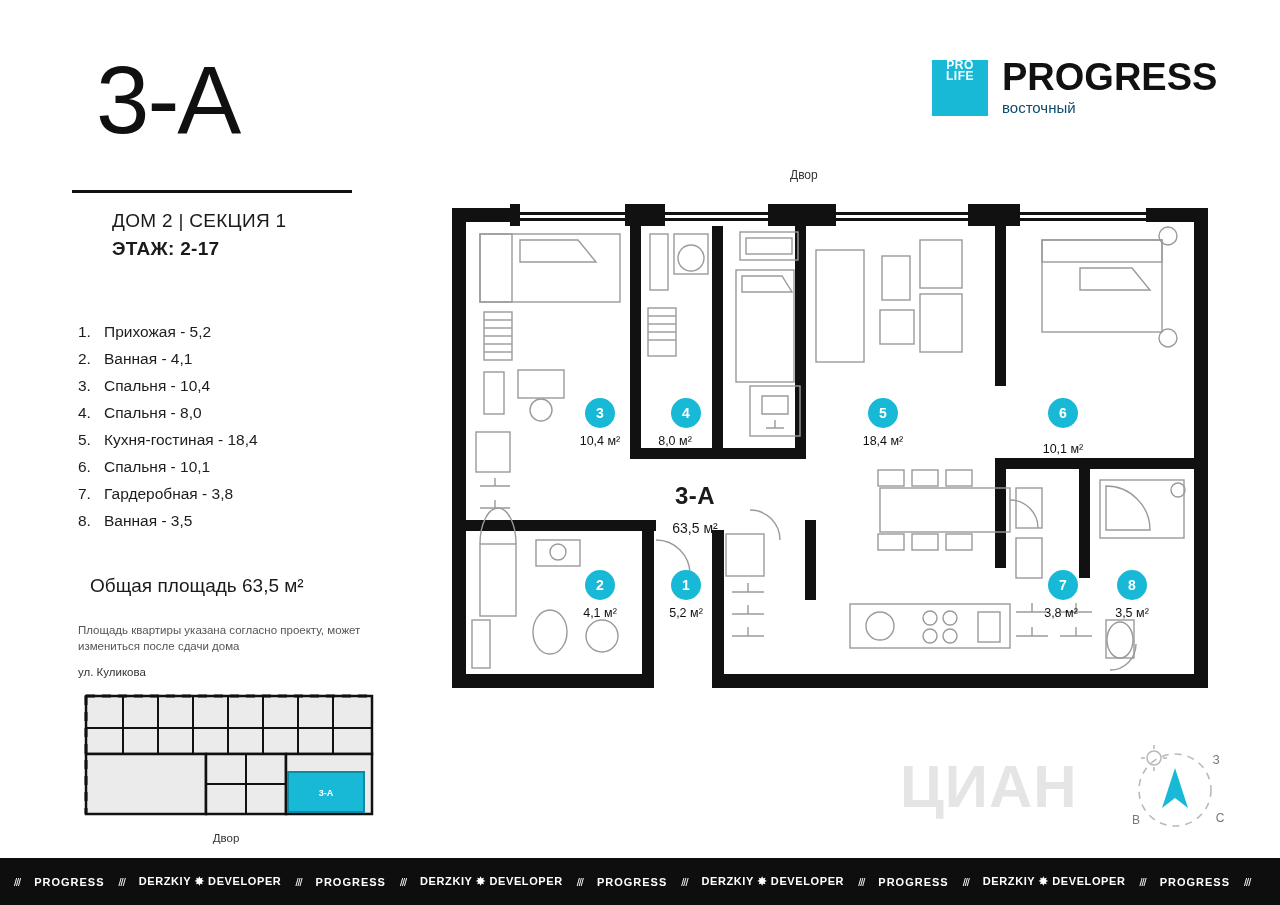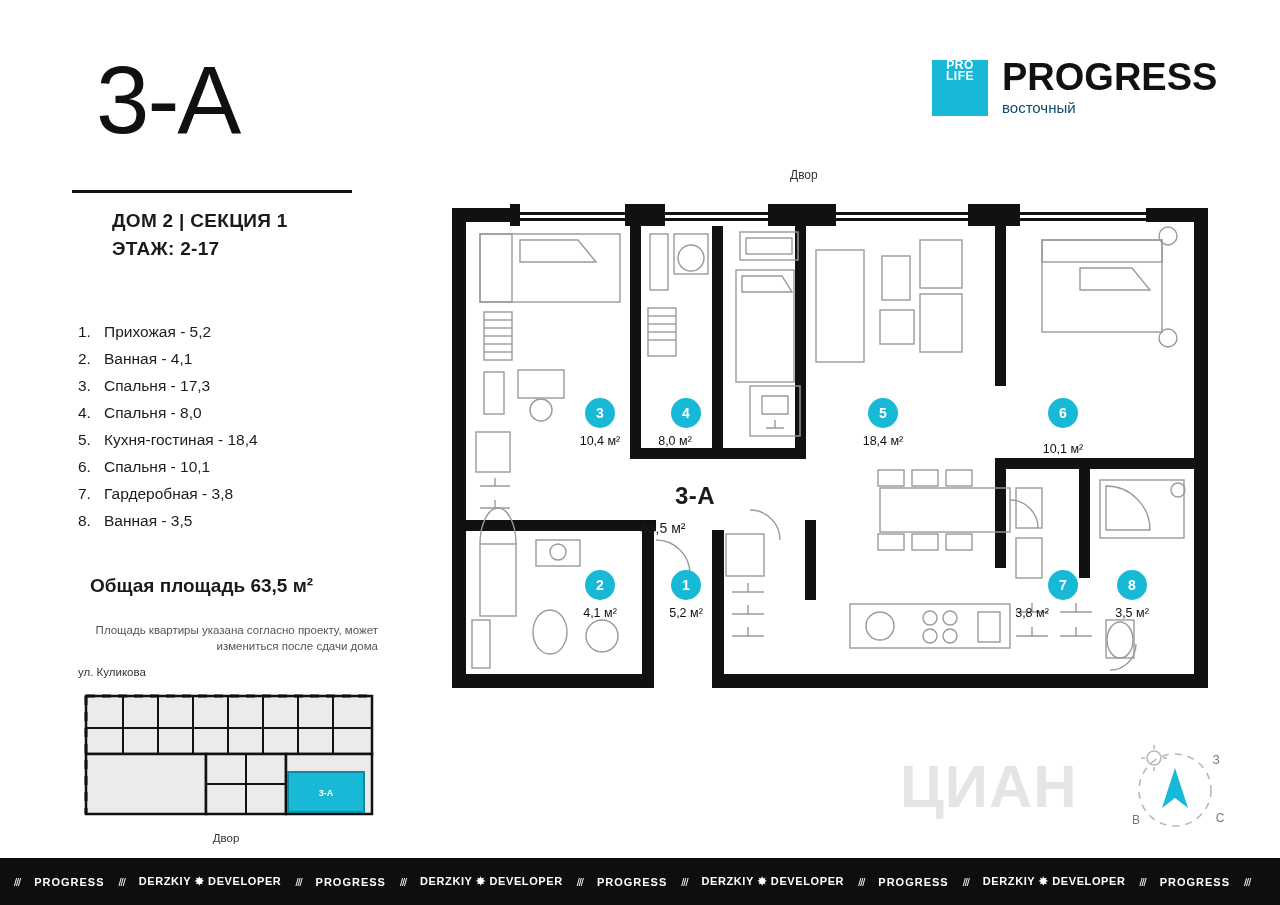--- a/index.html
+++ b/index.html
@@ -37,21 +37,21 @@
     top: 190px;
     width: 280px;
     height: 3px;
     background: #111;
   }
   .house-line {
     position: absolute;
     left: 112px;
     top: 210px;
     font-size: 19px;
-    font-weight: bold;
+    font-weight: normal;
     letter-spacing: 0.3px;
   }
   .floor-line {
     position: absolute;
     left: 112px;
     top: 238px;
     font-size: 19px;
     font-weight: bold;
     letter-spacing: 0.3px;
   }
@@ -74,31 +74,30 @@
   }
   .room-list .nm {
     white-space: nowrap;
   }
 
   .total-area {
     position: absolute;
     left: 90px;
     top: 575px;
     font-size: 19px;
-    font-weight: bold;
+    font-weight: normal;
   }
   .disclaimer {
     position: absolute;
     left: 78px;
     top: 622px;
     width: 300px;
     font-size: 11.5px;
     line-height: 16px;
     color: #555;
-    text-align: right;
   }
 
   
   .keyplan-street {
     position: absolute;
     left: 78px;
     top: 666px;
     width: 296px;
     text-align: left;
     font-size: 11.5px;
@@ -208,20 +207,21 @@
     text-align: center;
     font-size: 24px;
     font-weight: bold;
     letter-spacing: 0.5px;
   }
   .plan-center-area {
     position: absolute;
     left: 640px;
     top: 520px;
     width: 110px;
+    text-align: center;
     font-size: 14px;
   }
 
   
   .compass {
     position: absolute;
     left: 1120px;
     top: 740px;
     width: 110px;
     height: 100px;
@@ -282,21 +282,21 @@
     <div class="row">
       <span class="num">1.</span>
       <span class="nm">Прихожая - 5,2</span>
     </div>
     <div class="row">
       <span class="num">2.</span>
       <span class="nm">Ванная - 4,1</span>
     </div>
     <div class="row">
       <span class="num">3.</span>
-      <span class="nm">Спальня - 17,3</span>
+      <span class="nm">Спальня - 10,4</span>
     </div>
     <div class="row">
       <span class="num">4.</span>
       <span class="nm">Спальня - 8,0</span>
     </div>
     <div class="row">
       <span class="num">5.</span>
       <span class="nm">Кухня-гостиная - 18,4</span>
     </div>
     <div class="row">
@@ -522,21 +522,21 @@
   <div class="badge" style="left:1048px; top:398px;">6</div>
   <div class="badge-area" style="left:1013px; top:434px; width:100px;margin-top:8px;">10,1 м²</div>
 
   <div class="badge" style="left:585px; top:570px;">2</div>
   <div class="badge-area" style="left:550px; top:606px; width:100px;">4,1 м²</div>
 
   <div class="badge" style="left:671px; top:570px;">1</div>
   <div class="badge-area" style="left:636px; top:606px; width:100px;">5,2 м²</div>
 
   <div class="badge" style="left:1048px; top:570px;">7</div>
-  <div class="badge-area" style="left:982px; top:606px; width:100px;">3,8 м²</div>
+  <div class="badge-area" style="left:1011px; top:606px; width:100px;">3,8 м²</div>
 
   <div class="badge" style="left:1117px; top:570px;">8</div>
   <div class="badge-area" style="left:1082px; top:606px; width:100px;text-align:center;">3,5 м²</div>
 
   <div class="plan-center-code">3-А</div>
   <div class="plan-center-area">63,5 м²</div>
 
   <div class="watermark">ЦИАН</div>
   <div class="compass">
     <svg width="110" height="100" viewBox="0 0 110 100">

